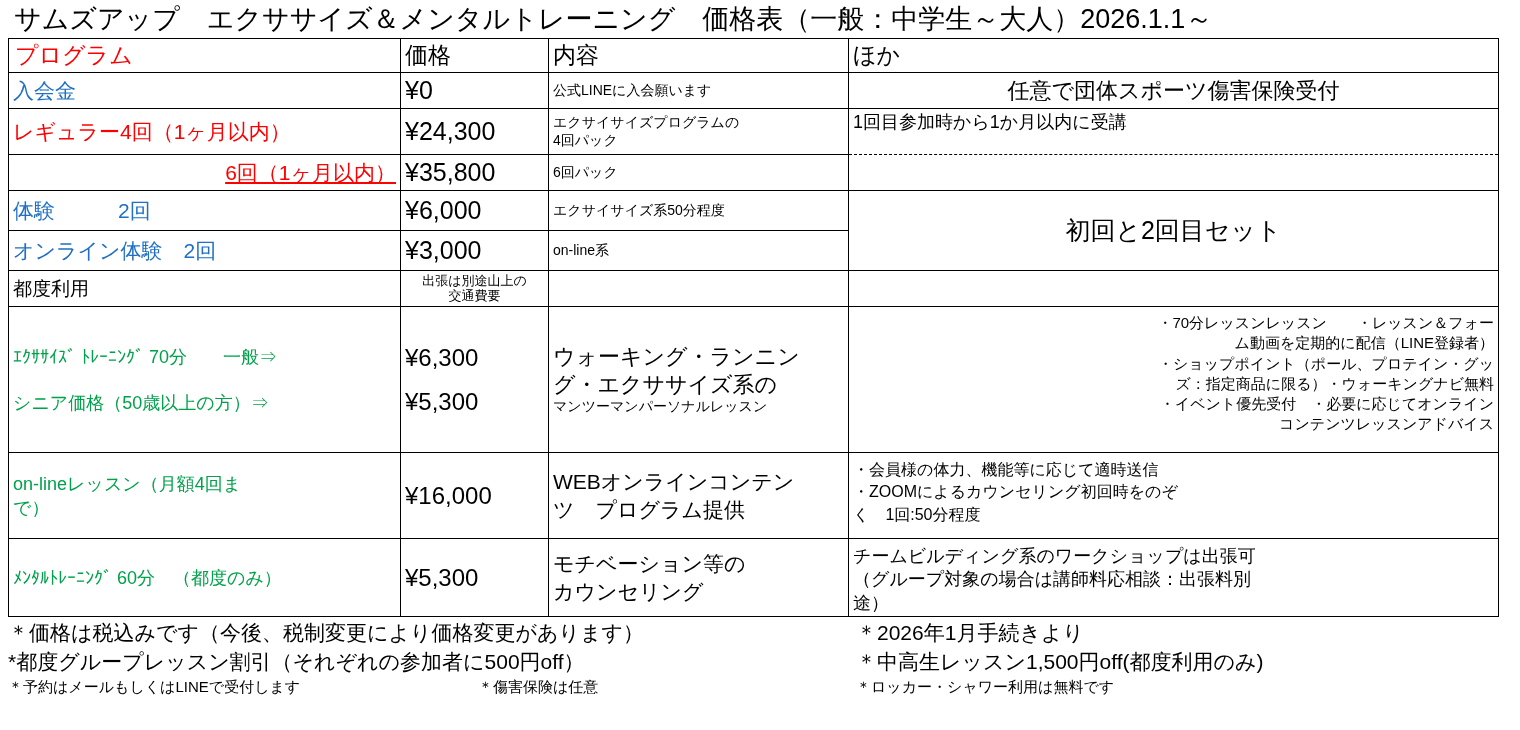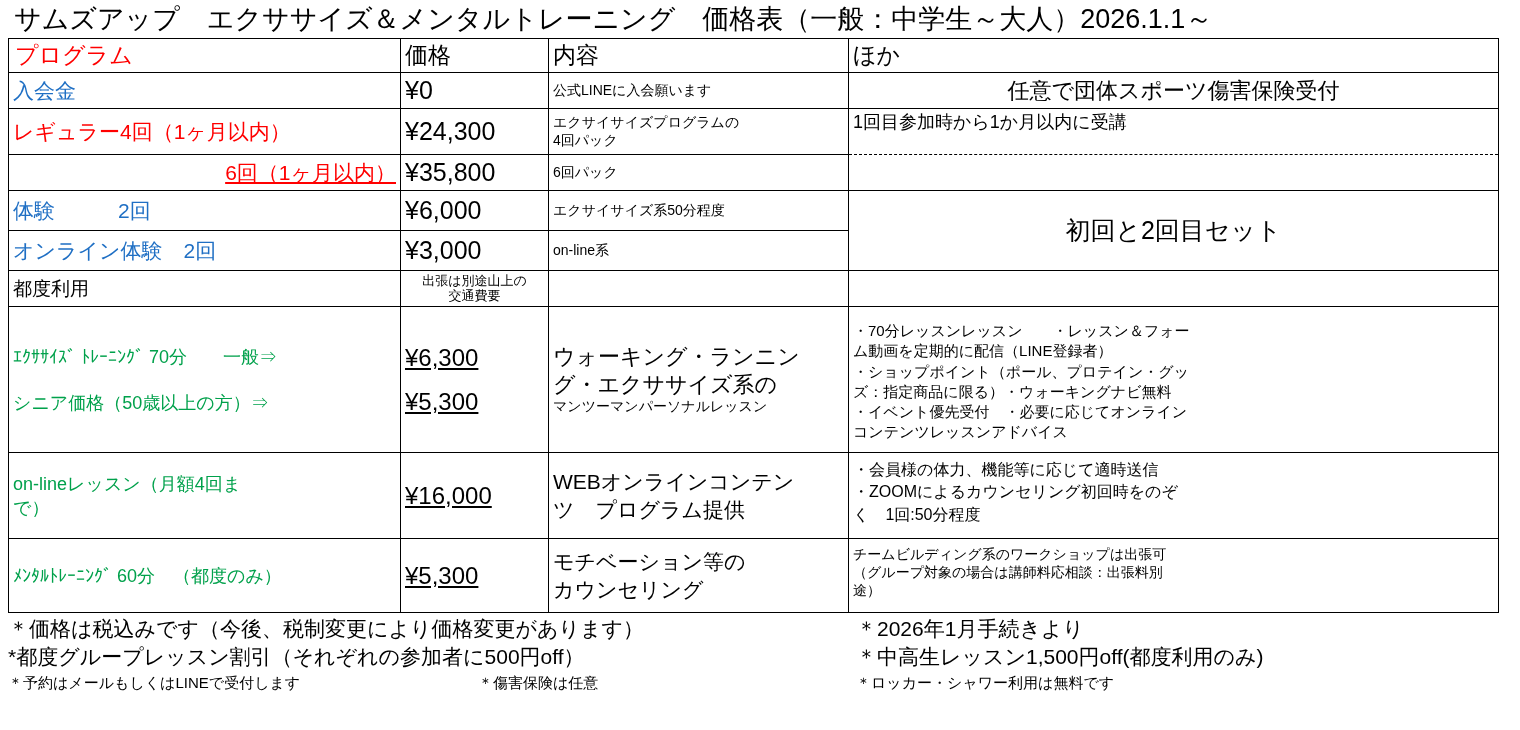--- a/index.html
+++ b/index.html
@@ -45,31 +45,31 @@
   .hdr td { text-align: left; font-size: 23px; height: 34px; }
   .hdr .red { color: #ff0000; text-align: left; padding-left: 6px; }
 
   .prog-red  { color: #ff0000; font-size: 21px; }
   .prog-blue { color: #1f6fc4; font-size: 21px; }
   .prog-green{ color: #00a14b; font-size: 18px; }
   .prog-black{ color: #000; font-size: 19px; }
   .prog-right{ text-align: right; padding-right: 8px; text-decoration: underline; }
 
   .big-price { font-size: 25px; }
-  .mid-price { font-size: 24px; text-decoration: underline; }
+  .mid-price { font-size: 24px; }
   .small-note { font-size: 13px; line-height: 1.15; color:#000; text-align:center;}
   .cont-small { font-size: 14px; }
   .cont-big { font-size: 22px; text-align: left; padding-left: 6px; line-height: 1.25; margin-top: 12px;}
   .cont-big2 { font-size: 21px; text-align: left; padding-left: 6px; line-height: 1.3;}
   .other-mid { font-size: 18px; padding-left: 8px; }
   .other-big { font-size: 25px; text-align: center; }
   .other-big2 { font-size: 22px; text-align: center; }
   .other-small { font-size: 15px; line-height: 1.35; padding-left: 8px; }
   .other-small2 { font-size: 16px; line-height: 1.4; padding-left: 8px; }
-  .other-xsmall { font-size: 14px; line-height: 1.3; padding-left: 8px; }
+  .other-xsmall { font-size: 18px; line-height: 1.3; padding-left: 8px; }
 
   .dashed-bottom { border-bottom: 1px dashed #000 !important; }
   .dashed-top { border-top: 1px dashed #000 !important; }
 
   .stack-line { display: block; }
 
   .footer {
     margin-left: 8px;
     width: 1498px;
     position: relative;
@@ -159,21 +159,21 @@
         </td>
         <td class="mid-price">
           <span class="stack-line" style="margin-bottom:16px;">¥6,300</span>
           <span class="stack-line">¥5,300</span>
         </td>
         <td class="cont-big">
           <span class="stack-line">ウォーキング・ランニン</span>
           <span class="stack-line">グ・エクササイズ系の</span>
           <span class="stack-line cont-small" style="font-size:14px;">マンツーマンパーソナルレッスン</span>
         </td>
-        <td class="other-small" style="vertical-align:top; padding-top:14px;">
+        <td class="other-small" style="vertical-align:top; padding-top:6px;text-align:right;">
           <span class="stack-line">・70分レッスンレッスン　　・レッスン＆フォー</span>
           <span class="stack-line">ム動画を定期的に配信（LINE登録者）</span>
           <span class="stack-line">・ショップポイント（ポール、プロテイン・グッ</span>
           <span class="stack-line">ズ：指定商品に限る）・ウォーキングナビ無料</span>
           <span class="stack-line">・イベント優先受付　・必要に応じてオンライン</span>
           <span class="stack-line">コンテンツレッスンアドバイス</span>
         </td>
       </tr>
 
       <tr style="height:86px;">

